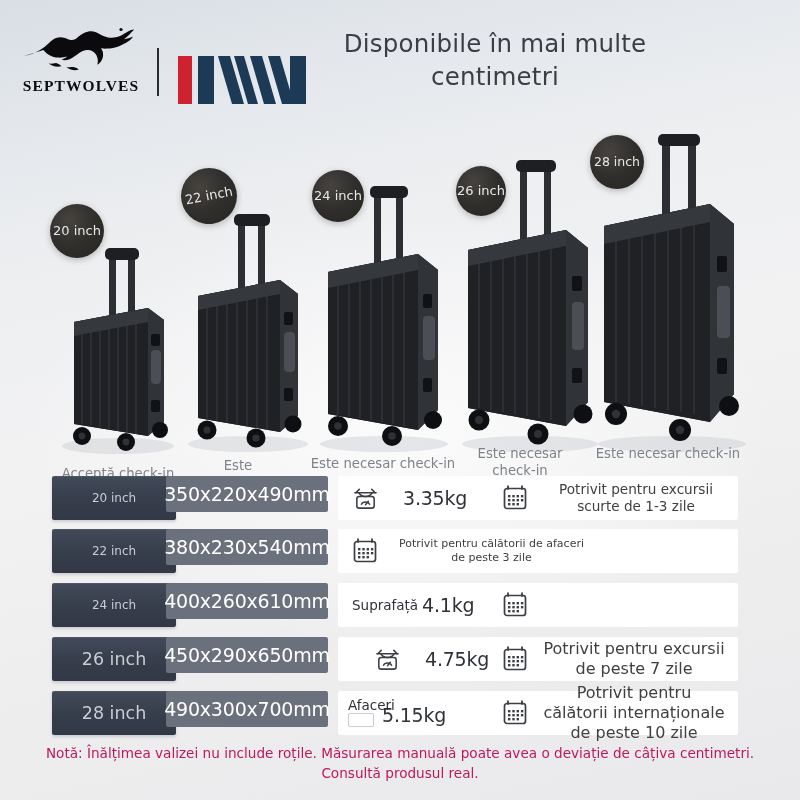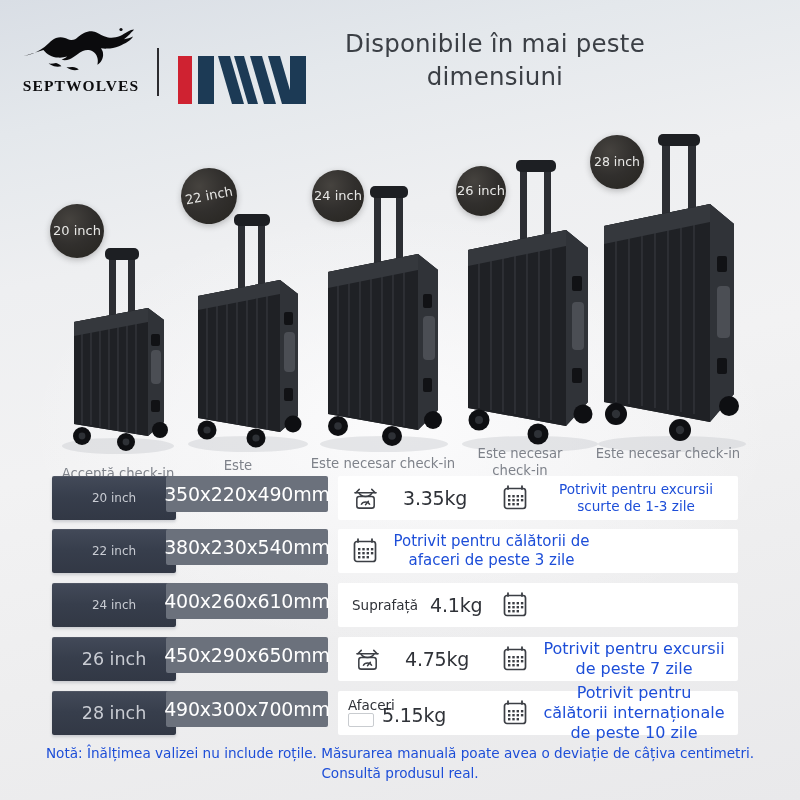--- a/index.html
+++ b/index.html
@@ -71,28 +71,28 @@
     background:#ffffff; display:flex; align-items:center; border-radius:2px;
   }
   .weight-cell {
     width:150px; height:44px; display:flex; align-items:center;
     padding-left:14px; gap:24px;
   }
   .weight-val { font-size:19px; color:#2f3238; letter-spacing:-.2px; }
   .wcap { font-size:13.5px; color:#2f3238; white-space:nowrap; }
   .desc-cell {
     flex:1; height:44px; display:flex; align-items:center; justify-content:center;
-    padding:0 8px; text-align:center; color:#1d4ed8; line-height:1.24;
+    padding:0 8px; text-align:center; color:#404040; line-height:1.24;
   }
   .icon-box { width:27px; height:27px; flex:0 0 27px; }
   .cal-box { width:30px; height:30px; flex:0 0 30px; margin-left:12px; margin-right:4px; }
 
   .footnote {
     position:absolute; left:40px; top:744px; width:720px;
-    text-align:center; color:#1d4ed8; font-size:13.6px; line-height:1.45;
+    text-align:center; color:#be185d; font-size:13.6px; line-height:1.45;
   }
 </style>
 </head>
 <body>
 
 <div id="stage">
 
   <div class="header">
 
     <div class="logo-wrap">
@@ -110,21 +110,21 @@
         <rect x="0" y="0" width="14" height="48" fill="#cf2231"></rect>
         <rect x="20" y="0" width="16" height="48" fill="#1c3a55"></rect>
         <polygon points="40,0 52,0 66,48 54,48" fill="#1c3a55"></polygon>
         <polygon points="56,0 66,0 80,48 70,48" fill="#1c3a55"></polygon>
         <polygon points="72,0 84,0 98,48 86,48" fill="#1c3a55"></polygon>
         <polygon points="90,0 102,0 116,48 104,48" fill="#1c3a55"></polygon>
         <rect x="112" y="0" width="16" height="48" fill="#1c3a55"></rect>
       </svg>
     </div>
 
-    <div class="title">Disponibile în mai peste dimensiuni</div>
+    <div class="title">Disponibile în mai multe centimetri</div>
   </div>
 
   <div class="showcase">
 
     <div class="case-item" style="left:52px; width:130px; height:282px;">
       <svg class="case-art" width="130" height="282" viewBox="0 0 130 282">
         <ellipse cx="66" cy="272" rx="56" ry="8" fill="#c9ccd0" opacity=".45"></ellipse>
         <rect x="57" y="82" width="7" height="62" rx="2" fill="#2c2e33"></rect>
         <rect x="76" y="82" width="7" height="62" rx="2" fill="#2c2e33"></rect>
         <rect x="53" y="74" width="34" height="12" rx="5" fill="#1d1f23"></rect>
@@ -353,33 +353,33 @@
               <rect x="20.9" y="12" width="2.4" height="2.4"></rect>
             <rect x="8" y="16" width="2.4" height="2.4"></rect>
               <rect x="12.3" y="16" width="2.4" height="2.4"></rect>
             <rect x="16.6" y="16" width="2.4" height="2.4"></rect>
               <rect x="20.9" y="16" width="2.4" height="2.4"></rect>
             <rect x="8" y="20" width="2.4" height="2.4"></rect>
               <rect x="12.3" y="20" width="2.4" height="2.4"></rect>
             <rect x="16.6" y="20" width="2.4" height="2.4"></rect>
           </g>
         </svg>
-        <div class="desc-cell" style="font-size:15px; max-width:215px;">Potrivit pentru călătorii de afaceri de peste 3 zile</div>
+        <div class="desc-cell" style="font-size:11px; max-width:215px;">Potrivit pentru călătorii de afaceri de peste 3 zile</div>
       </div>
     </div>
 
     <div class="spec-row" style="top:113px;">
       <div class="size-chip" style="font-size:12px;">
         <span>24 inch</span>
       </div>
       <div class="dim-chip">
         <span>400x260x610mm</span>
       </div>
       <div class="info-card">
-        <div class="weight-cell" style="gap:12px; ">
+        <div class="weight-cell" style="gap:4px; ">
           <span class="wcap">Suprafață</span>
           <span class="weight-val">4.1kg</span>
         </div>
         <svg class="cal-box" viewBox="0 0 30 30">
           <path d="M8 6 V3.2 M22 6 V3.2" stroke="#3b3e44" stroke-width="1.8" stroke-linecap="round"></path>
           <rect x="4.5" y="5.5" width="21" height="20" rx="2.5" stroke="#3b3e44" stroke-width="1.7" fill="none"></rect>
           <g fill="#3b3e44">
             <rect x="8" y="12" width="2.4" height="2.4"></rect>
               <rect x="12.3" y="12" width="2.4" height="2.4"></rect>
             <rect x="16.6" y="12" width="2.4" height="2.4"></rect>
@@ -397,21 +397,21 @@
     </div>
 
     <div class="spec-row" style="top:167px;">
       <div class="size-chip" style="font-size:17.5px;">
         <span>26 inch</span>
       </div>
       <div class="dim-chip">
         <span>450x290x650mm</span>
       </div>
       <div class="info-card">
-        <div class="weight-cell" style="padding-left:16px;">
+        <div class="weight-cell" style="padding-left:36px;">
           <svg class="icon-box" viewBox="0 0 28 28">
             <path d="M4 8 L7.5 4.5 M24 8 L20.5 4.5" stroke="#3b3e44" stroke-width="1.6" fill="none" stroke-linecap="round"></path>
             <path d="M3 8 H25" stroke="#3b3e44" stroke-width="1.6" stroke-linecap="round"></path>
             <path d="M7 8 Q9 12 14 12 Q19 12 21 8" stroke="#3b3e44" stroke-width="1.6" fill="none"></path>
             <rect x="5" y="12" width="18" height="12" rx="2.5" stroke="#3b3e44" stroke-width="1.6" fill="none"></rect>
             <path d="M9.5 20.5 A5 5 0 0 1 18.5 20.5" stroke="#3b3e44" stroke-width="1.5" fill="none"></path>
             <path d="M14 20.5 L17 16.8" stroke="#3b3e44" stroke-width="1.5" stroke-linecap="round"></path>
           </svg>
           <span class="weight-val">4.75kg</span>
         </div>

